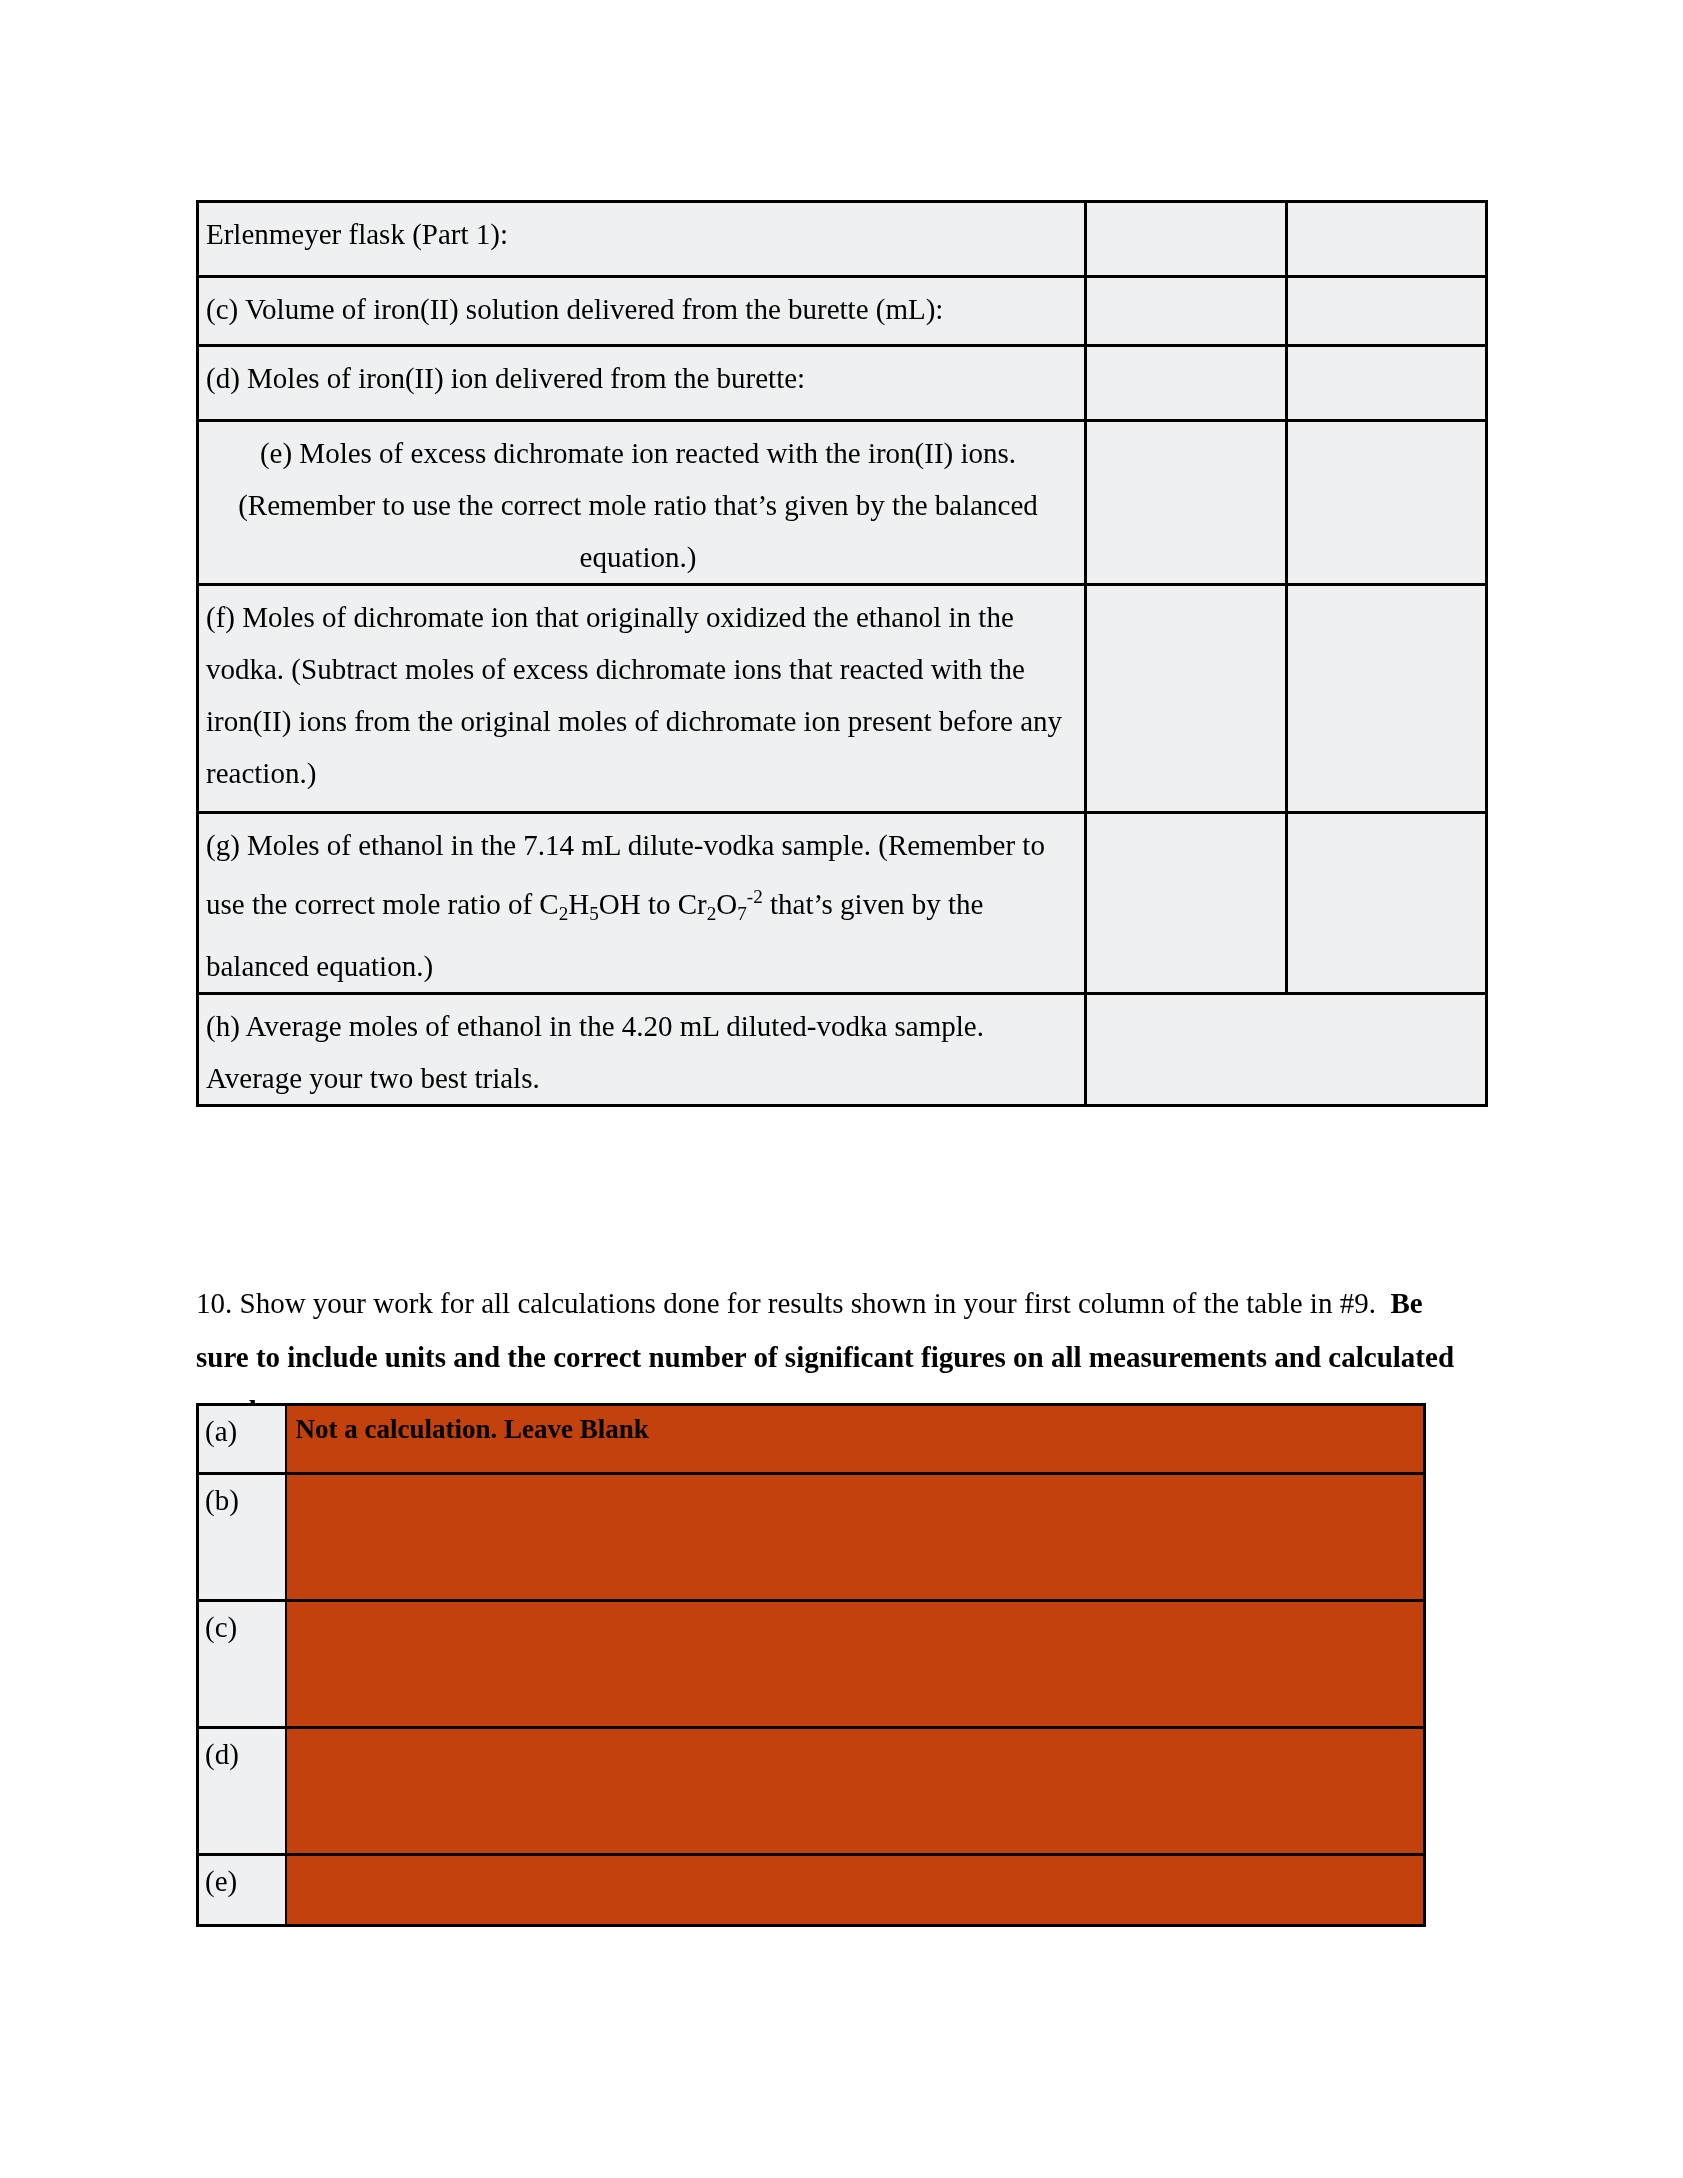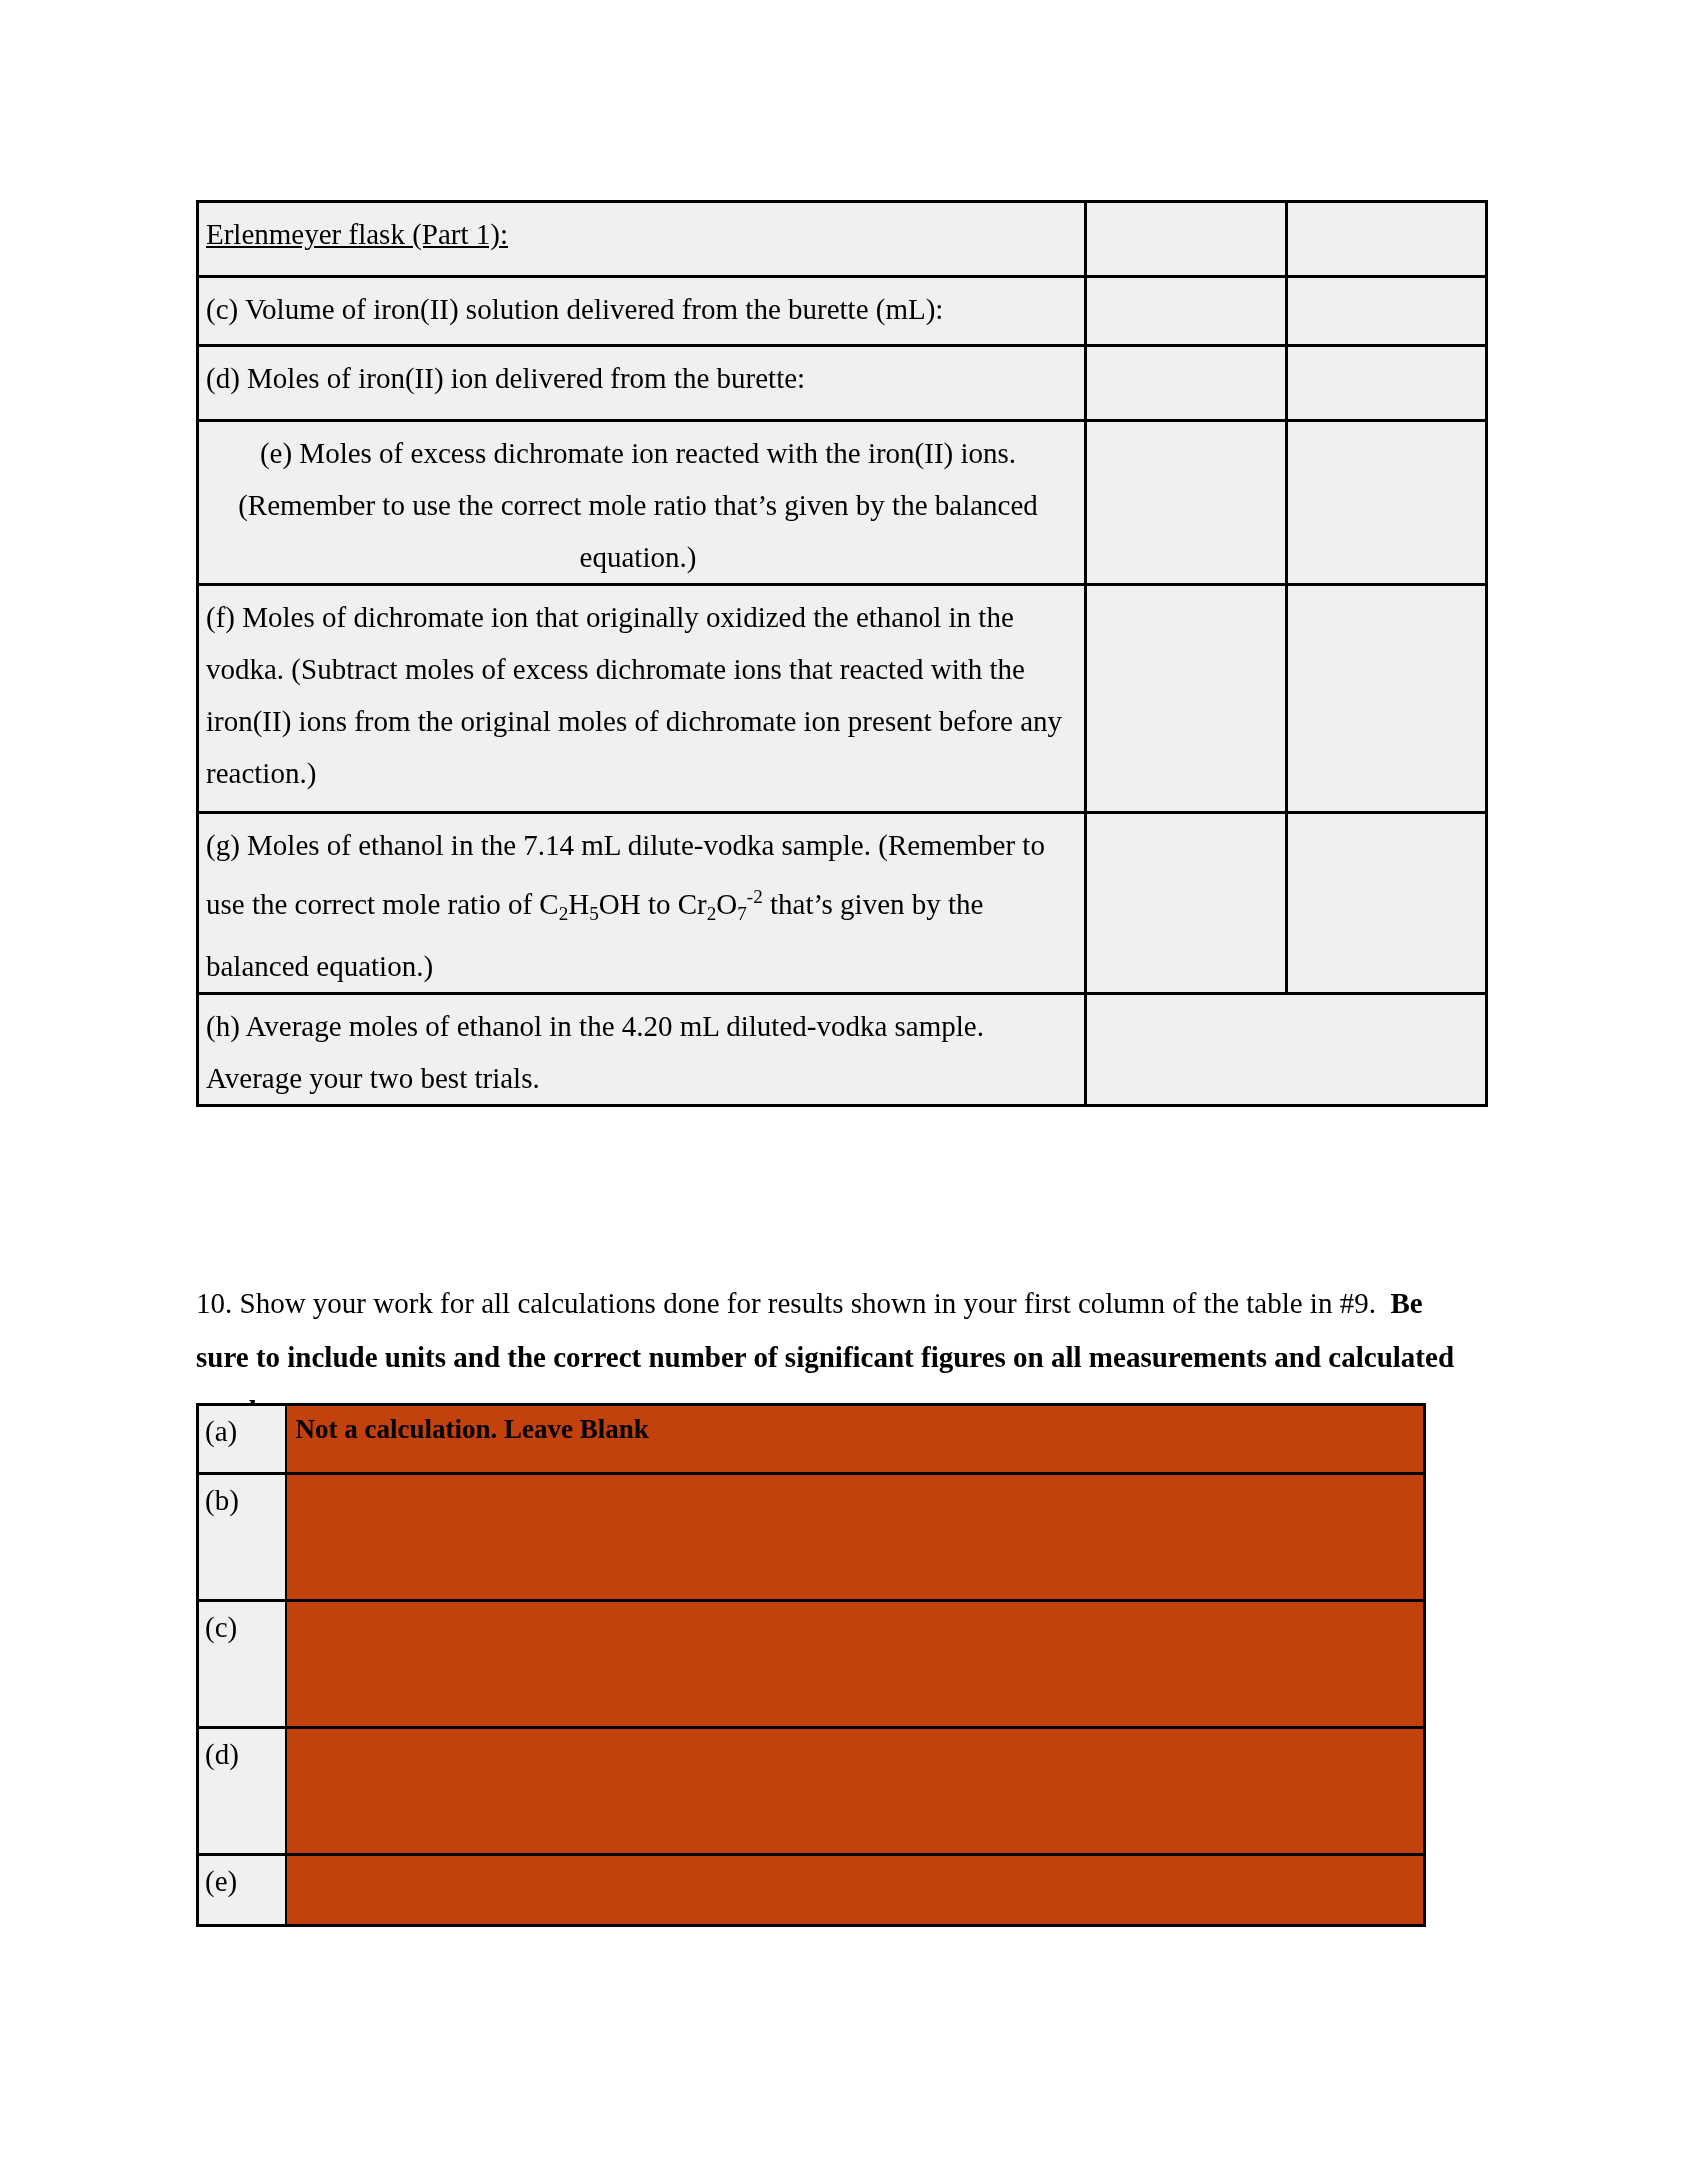--- a/index.html
+++ b/index.html
@@ -30,21 +30,21 @@
     vertical-align: top;
     font-size: 29px;
     line-height: 52px;
     padding: 5px 14px 0 7px;
     white-space: pre-wrap;
     overflow: hidden;
   }
   table.t9 col.c-text  { width: 888px; }
   table.t9 col.c-val1  { width: 201px; }
   table.t9 col.c-val2  { width: 200px; }
-  tr.r1 { height: 75px; text-decoration: underline; }
+  tr.r1 { height: 75px; }
   tr.r2 { height: 69px; }
   tr.r3 { height: 75px; }
   tr.r4 { height: 153px; text-align: center; }
   tr.r5 { height: 228px; }
   tr.r6 { height: 154px; }
   tr.r7 { height: 104px; }
   table.t9 sub { font-size: 0.66em; }
   table.t9 sup { font-size: 0.66em; }
 
   

